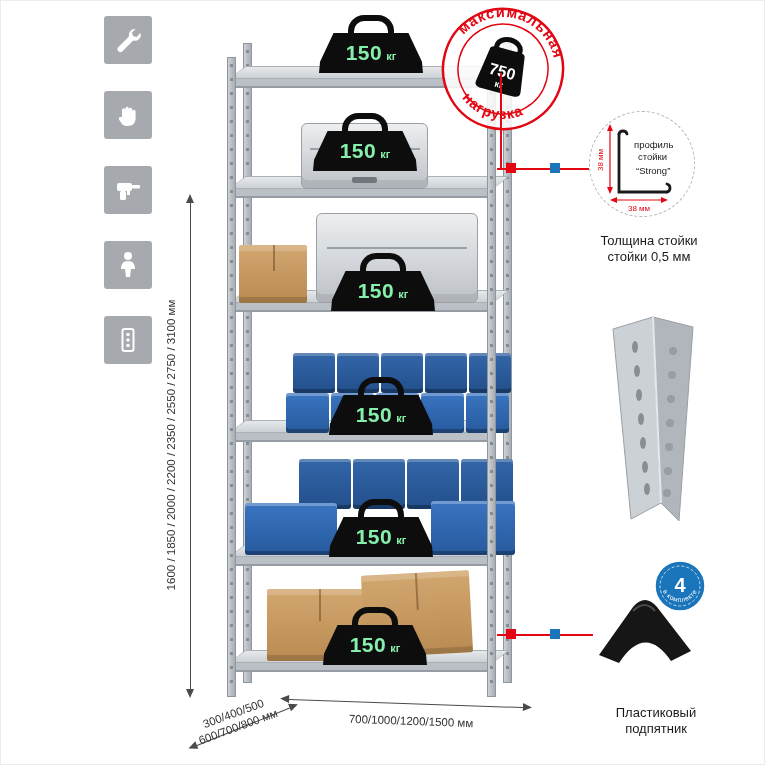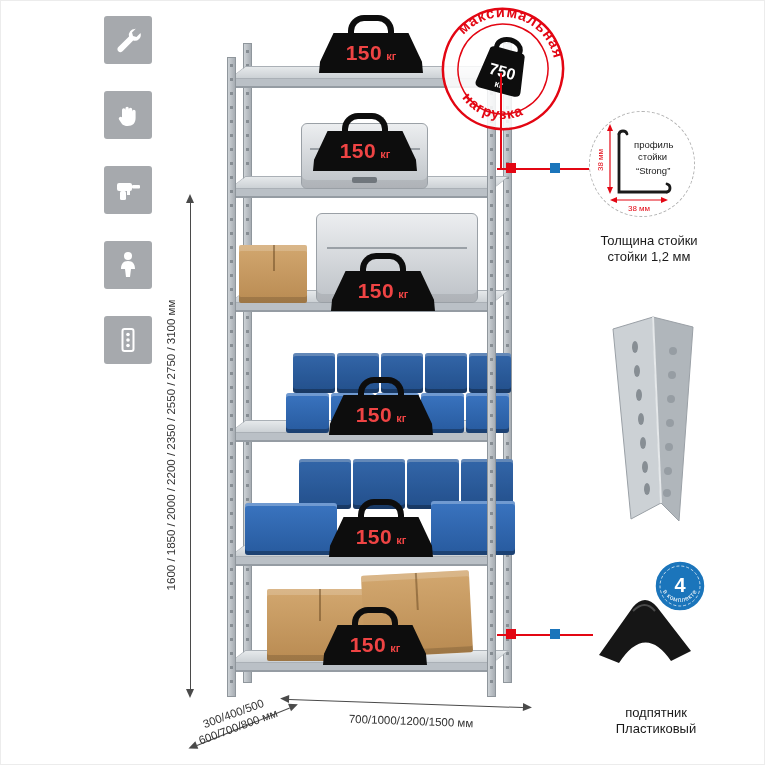--- a/index.html
+++ b/index.html
@@ -31,21 +31,21 @@
        border-radius:6px;box-shadow:inset 0 -8px 0 rgba(0,0,0,.08);}
   .alu::before{content:'';position:absolute;left:6%;right:6%;top:38%;height:2px;background:#9aa0a6;}
   .alu::after{content:'';position:absolute;left:40%;right:40%;bottom:8%;height:6px;background:#70767c;border-radius:2px;}
 
   
   .load-badge{position:absolute;width:104px;text-align:center;z-index:30;}
   .load-badge .handle{width:34px;height:16px;border:6px solid #0d0d0d;border-bottom:none;
         border-radius:16px 16px 0 0;margin:0 auto -4px;}
   .load-badge .body{position:relative;height:40px;background:#0d0d0d;
         clip-path:polygon(14% 0,86% 0,99% 72%,100% 100%,0 100%,1% 72%);
-        display:flex;align-items:center;justify-content:center;color:#ef4444;font-weight:bold;}
+        display:flex;align-items:center;justify-content:center;color:#86efac;font-weight:bold;}
   .load-badge .body .val{font-size:21px;letter-spacing:.5px;}
   .load-badge .body .unit{font-size:11px;margin-left:4px;margin-top:6px;}
 
   
   .dim-v{position:absolute;left:189px;top:202px;height:486px;border-left:1.5px solid #4a4a4a;}
   .dim-v::before,.dim-v::after{content:'';position:absolute;left:-5px;border-left:4.5px solid transparent;border-right:4.5px solid transparent;}
   .dim-v::before{top:-9px;border-bottom:9px solid #4a4a4a;}
   .dim-v::after{bottom:-9px;border-top:9px solid #4a4a4a;}
   .dim-h{position:absolute;border-top:1.5px solid #4a4a4a;}
   .dim-h::before,.dim-h::after{content:'';position:absolute;top:-5.5px;border-top:4.5px solid transparent;border-bottom:4.5px solid transparent;}
@@ -259,21 +259,21 @@
         <path d="M29,22 c1,-4 7,-4 8,0"></path>
         <path d="M77,80 c4,-1 4,-7 0,-8"></path>
       </g>
       <text x="44" y="36" font-size="9.5" fill="#1a1a1a">профиль</text>
       <text x="48" y="48" font-size="9.5" fill="#1a1a1a">стойки</text>
       <text x="46" y="62" font-size="9.5" fill="#1a1a1a">“Strong”</text>
     </svg>
   </div>
   <div class="caption" style="left:563px;top:232px;width:170px">
     <div>Толщина стойки</div>
-    <div>стойки 1,2 мм</div>
+    <div>стойки 0,5 мм</div>
   </div>
 
   <div style="position:absolute;left:600px;top:312px">
     <svg width="105" height="212" viewBox="0 0 105 212">
       <polygon points="12,16 52,4 60,190 30,206" fill="#ccd1d5" stroke="#9aa0a6" stroke-width="1"></polygon>
       <polygon points="52,4 92,14 78,208 60,190" fill="#b0b6bb" stroke="#9aa0a6" stroke-width="1"></polygon>
       <line x1="52" y1="4" x2="60" y2="190" stroke="#e5e8ea" stroke-width="2"></line>
       <g fill="#878e94">
         <ellipse cx="34" cy="34" rx="3" ry="6"></ellipse>
           <ellipse cx="36" cy="58" rx="3" ry="6"></ellipse>
@@ -306,17 +306,17 @@
       <circle cx="27" cy="27" r="25" fill="#1b75bb" stroke="#fff" stroke-width="1.5"></circle>
       <circle cx="27" cy="27" r="20" fill="none" stroke="rgba(255,255,255,.7)" stroke-width="1" stroke-dasharray="3 2"></circle>
       <text x="27" y="33" text-anchor="middle" font-size="20" font-weight="bold" fill="#fff">4</text>
       <path id="badgeArc" d="M 9,30 A 19,19 0 0 0 45,30" fill="none"></path>
       <text font-size="6.5" fill="#fff" letter-spacing=".5">
         <textPath href="#badgeArc" startOffset="50%" text-anchor="middle">в комплекте</textPath>
       </text>
     </svg>
   </div>
   <div class="caption" style="left:575px;top:704px;width:160px">
+    <div>Пластиковый</div>
     <div>подпятник</div>
-    <div>Пластиковый</div>
   </div>
 
 </div>
 
 </body></html>

